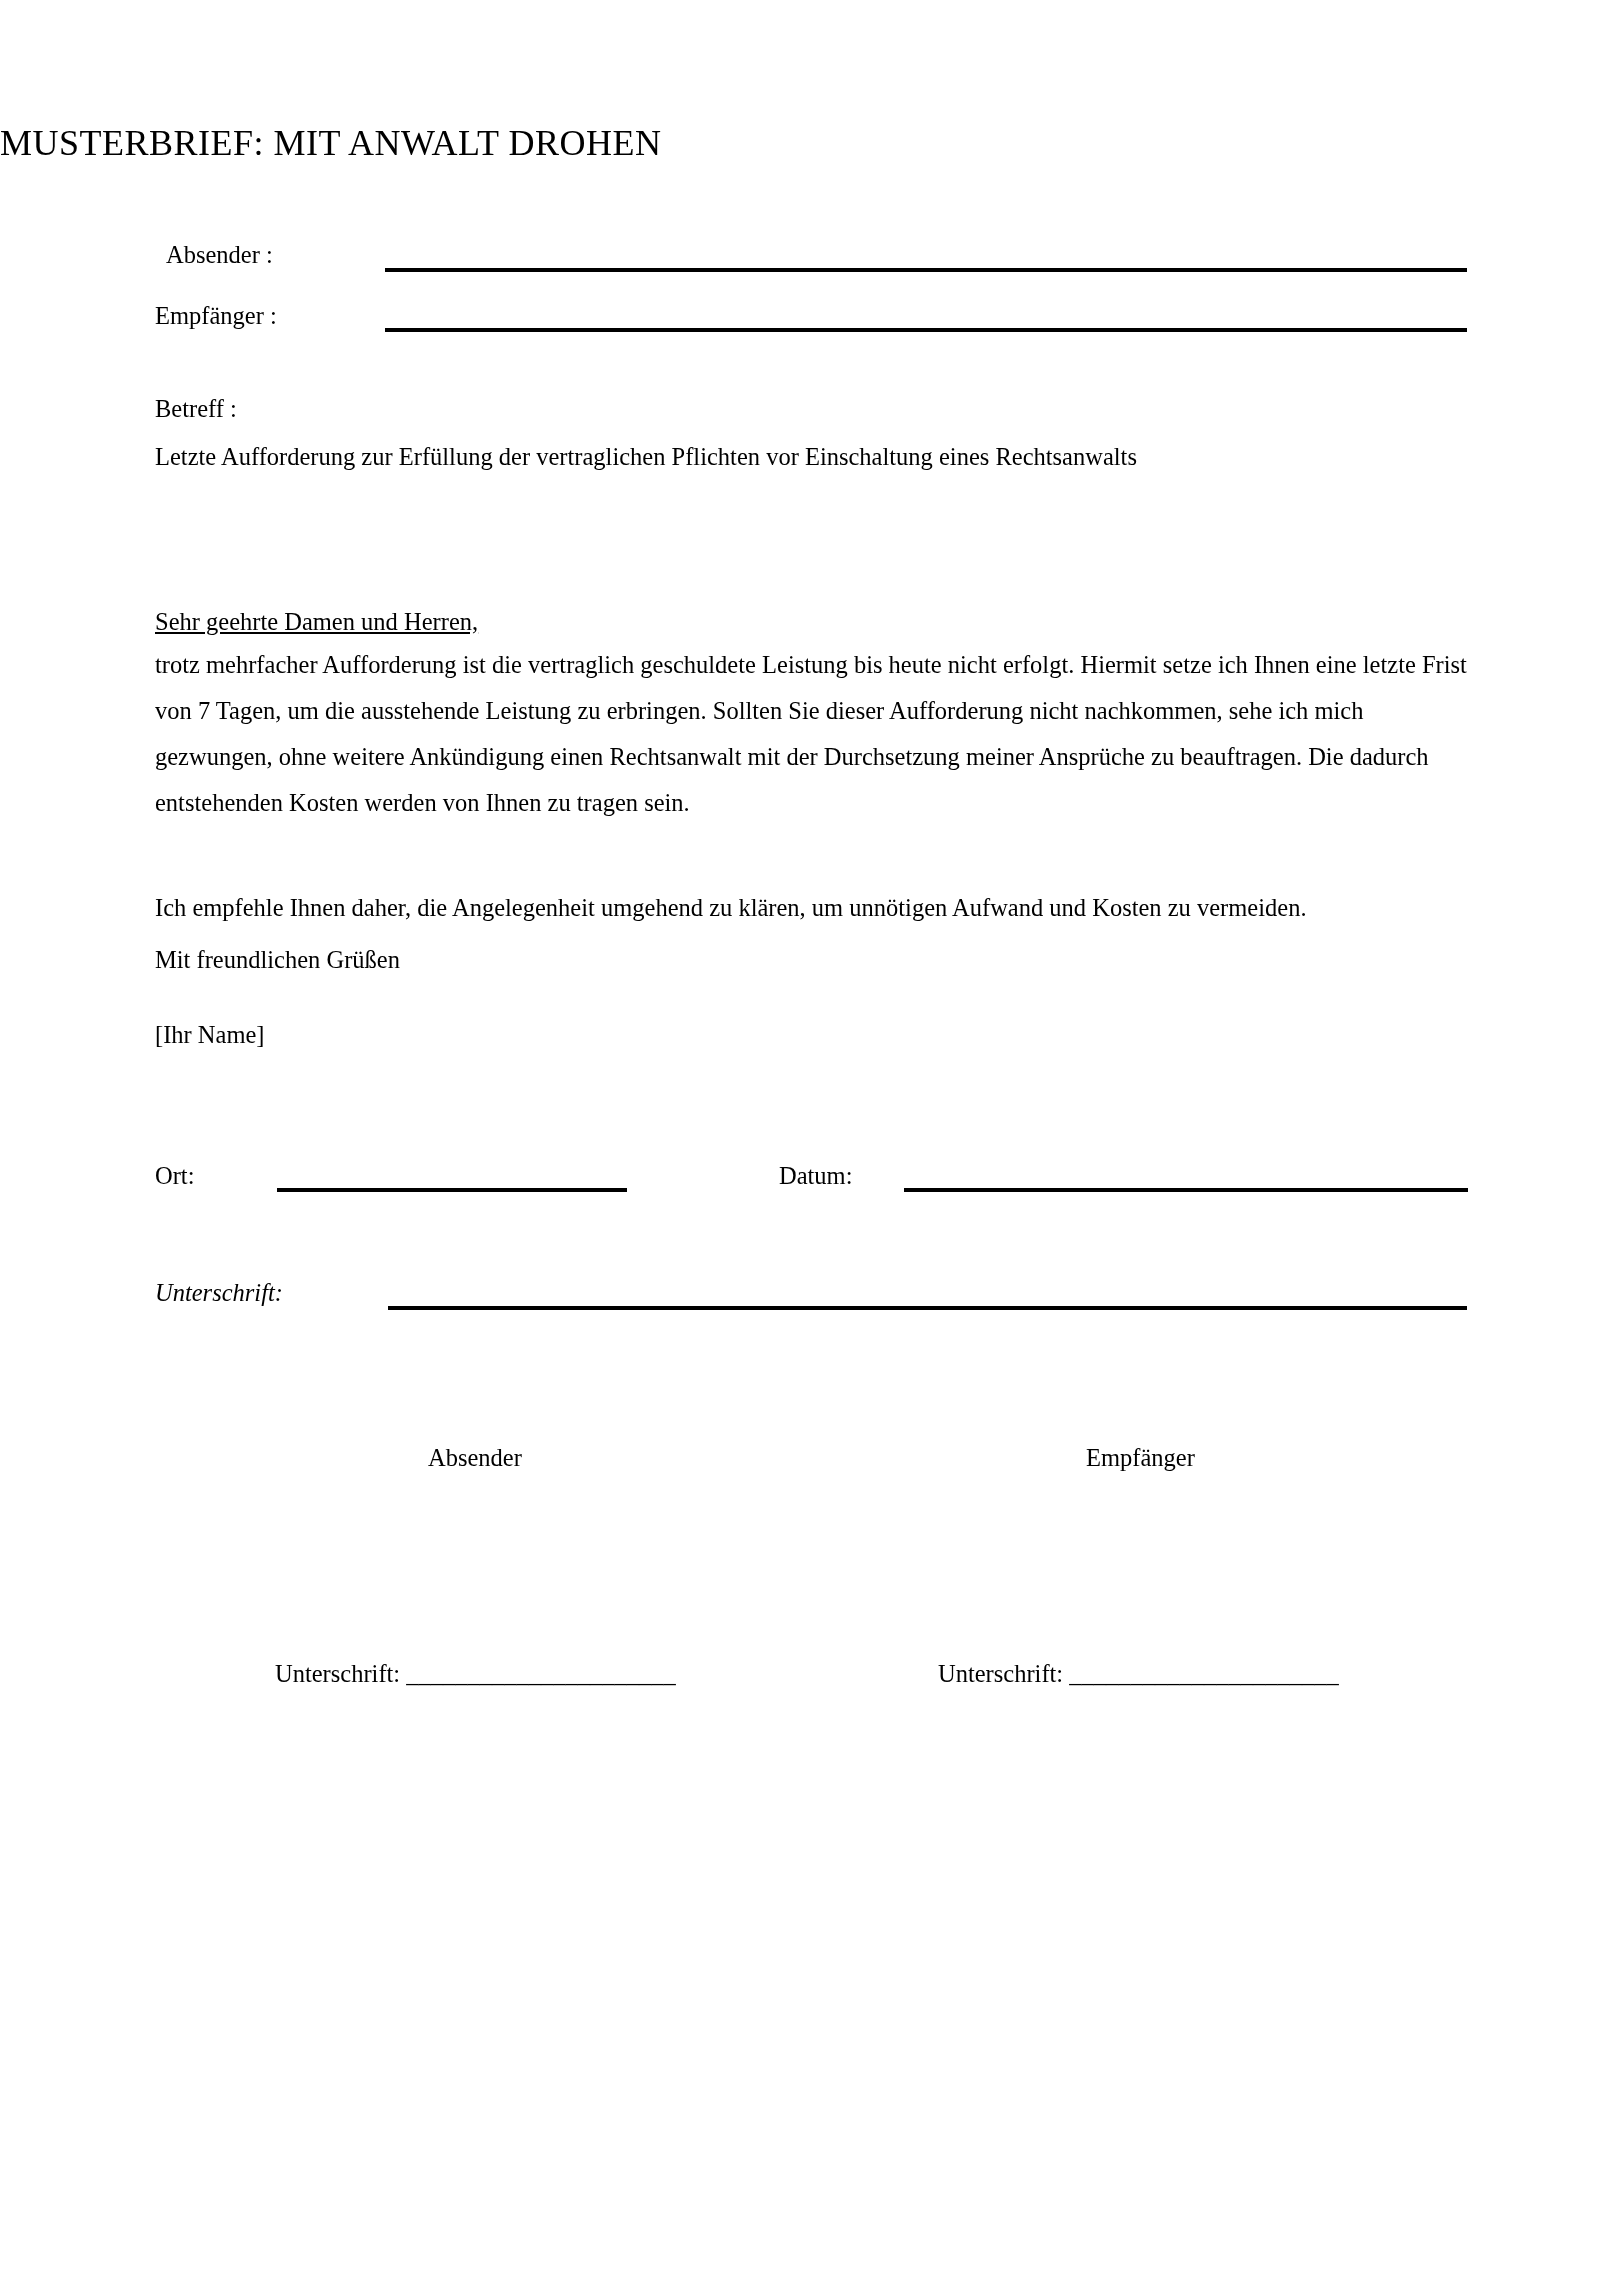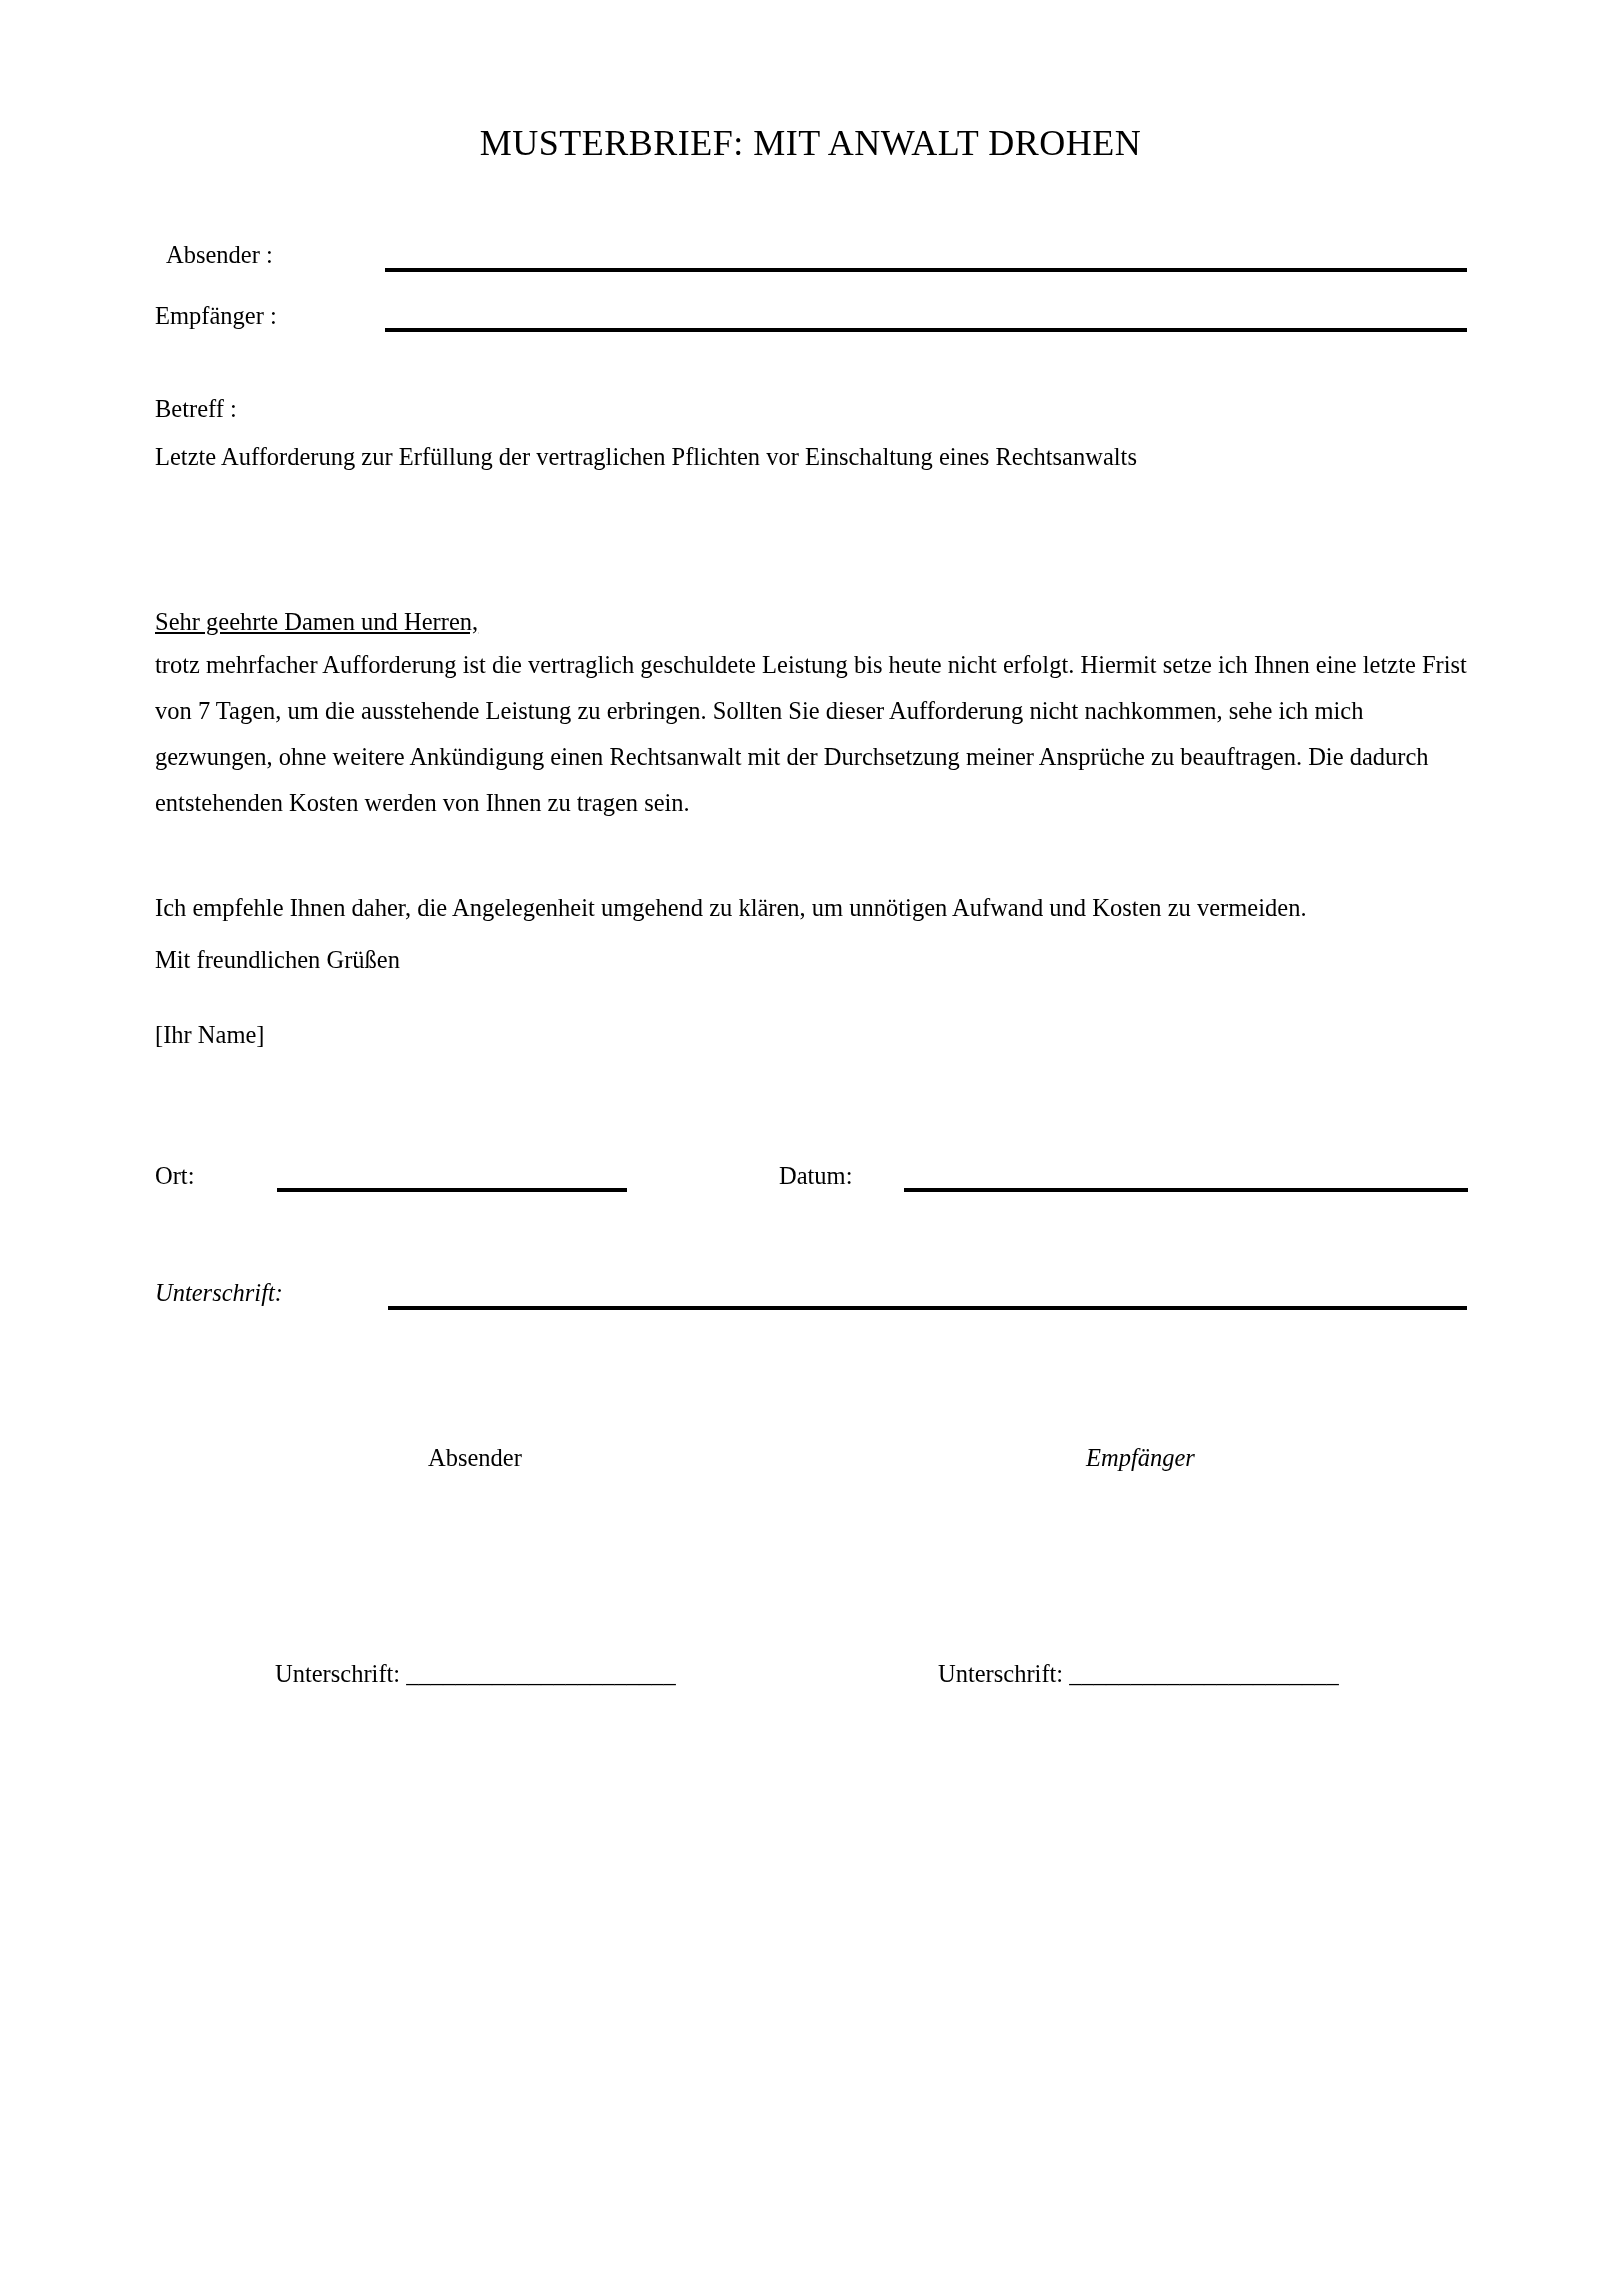--- a/index.html
+++ b/index.html
@@ -17,21 +17,21 @@
     font-family: "Liberation Serif", "DejaVu Serif", serif;
     font-size: 24.5px;
     overflow: hidden;
   }
   .abs { position: absolute; white-space: nowrap; }
   .title {
     position: absolute;
     top: 122px;
     left: 0;
     width: 100%;
-    text-align: center;
+    text-align: left;
     font-size: 36px;
     letter-spacing: 0.5px;
     font-weight: normal;
     margin: 0;
   }
   .rule {
     position: absolute;
     height: 3.9px;
     background: #000000;
   }
@@ -70,19 +70,19 @@
   <span class="abs" style="left:155px; top:1162px;">Ort:</span>
   <div class="rule" style="left:277px; top:1188px; width:350px;"></div>
 
   <span class="abs" style="left:779px; top:1162px;">Datum:</span>
   <div class="rule" style="left:904px; top:1188px; width:564px;"></div>
 
   <span class="abs" style="left:155px; top:1279px;font-style:italic;">Unterschrift:</span>
   <div class="rule" style="left:388px; top:1306px; width:1079px;"></div>
 
   <span class="abs" style="left:428px; top:1444px;">Absender</span>
-  <span class="abs" style="left:1086px; top:1444px;font-style:italic;">Empfänger</span>
+  <span class="abs" style="left:1086px; top:1444px;">Empfänger</span>
 
   <span class="abs" style="left:275px; top:1660px;">Unterschrift: ______________________</span>
   <span class="abs" style="left:938px; top:1660px;">Unterschrift: ______________________</span>
 
 </div>
 
 
 </body></html>

